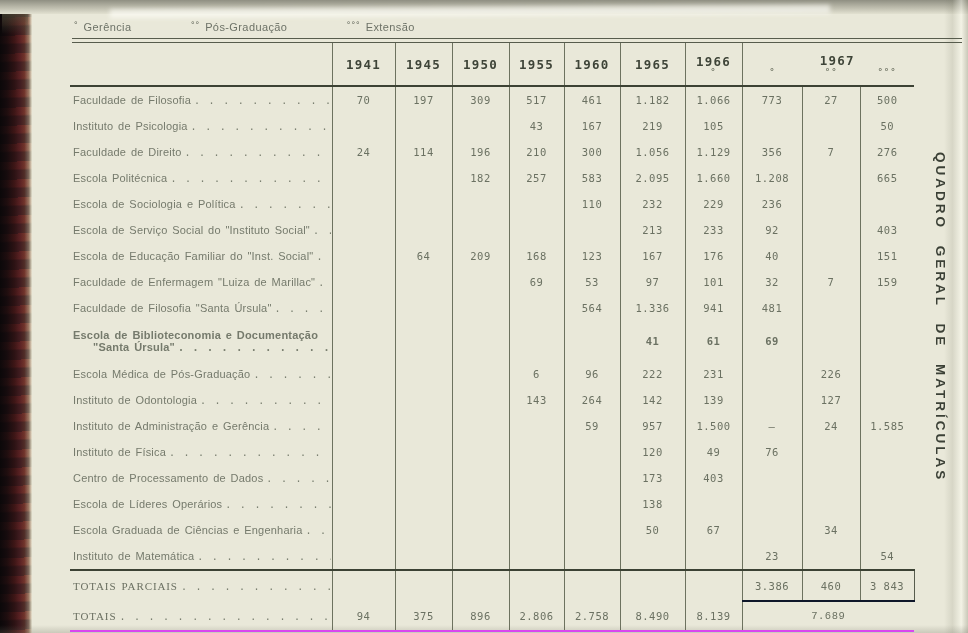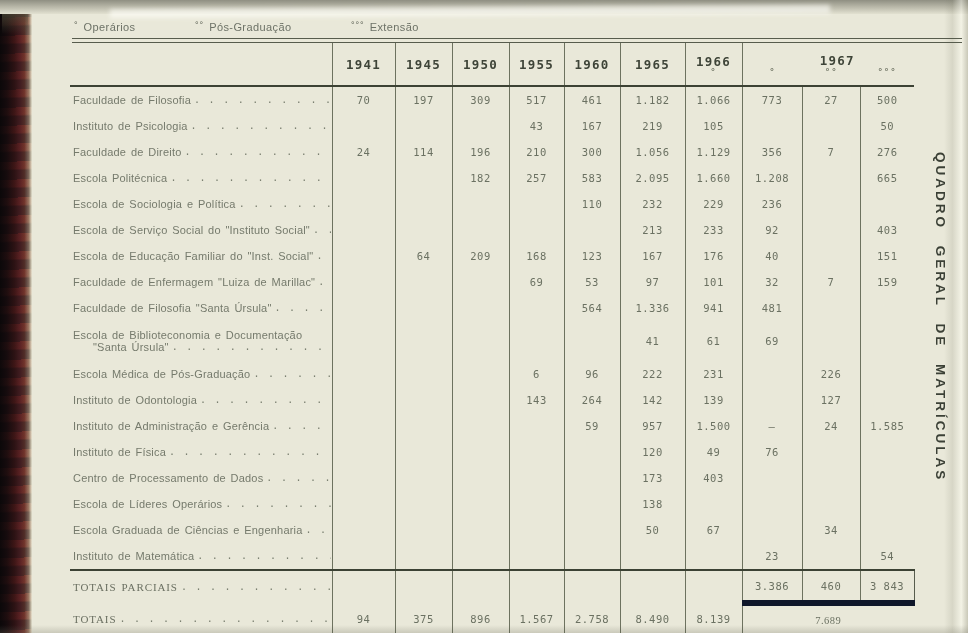--- a/index.html
+++ b/index.html
@@ -40,51 +40,51 @@
   .yr{font-family:"DejaVu Sans Mono",monospace;font-weight:bold;font-size:12.5px;
       color:#3e4438;letter-spacing:1.2px;text-align:center;}
   .vline{border-left:1px solid rgba(78,84,64,.8);}
   .mark-sub{display:block;font-size:9px;line-height:6px;color:#555b4b;letter-spacing:1px;font-weight:normal;}
   .y67{display:block;transform:translateX(9px);}
   .marks67{display:flex;margin-top:1px;}
   .marks67 span{font-size:9px;line-height:7px;color:#555b4b;letter-spacing:1px;font-weight:normal;text-align:center;}
   .m67a{width:60px;}.m67b{width:58px;}.m67c{width:54px;}
 
   tbody td{height:26px;vertical-align:middle;}
-  tr.tall td{height:40px;}
+  tr.tall td{height:40px;font-weight:bold;}
   .label-cell{padding:0 1px 0 3px;color:#757a6c;font-size:11px;letter-spacing:.2px;word-spacing:1.5px;}
-  .lab-line{display:flex;align-items:flex-start;white-space:nowrap;overflow:hidden;}
+  .lab-line{display:flex;align-items:flex-end;white-space:nowrap;overflow:hidden;}
   .lab-line.indent{padding-left:20px;}
   .leader{flex:1;overflow:hidden;white-space:nowrap;color:#7b8071;
     font-family:"DejaVu Sans Mono",monospace;font-size:10px;letter-spacing:.5px;padding-left:3px;}
   .num{text-align:center;font-family:"DejaVu Sans Mono",monospace;font-size:10.5px;
     color:#6b7162;letter-spacing:.5px;}
   tr.totals-parciais td{border-top:2px solid #3c4234;height:29px;}
-  tr.totals-parciais td.c67{border-bottom:6px solid #0f172a;}
+  tr.totals-parciais td.c67{border-bottom:2px solid #0f172a;}
   tr.totals-parciais td.c67-last{border-right:1px solid #575c4d;text-align:center;}
   tr.totals td{height:28px;border-bottom:2px solid #d946ef;}
   .tot-label{letter-spacing:.9px;color:#6b7062;font-family:Liberation Serif, serif;}
-  .span67{text-align:center;font-family:Liberation Serif, serif;font-size:10.5px;color:#6b7162;letter-spacing:.5px;}
+  .span67{text-align:center;font-family:Liberation Mono, monospace;font-size:10.5px;color:#6b7162;letter-spacing:.5px;}
 
   
   .side-title{position:absolute;right:20px;top:152px;height:400px;
     writing-mode:vertical-rl;font-weight:bold;font-size:13.5px;
     letter-spacing:3px;word-spacing:9px;color:#3b4036;white-space:nowrap;}
 </style>
 </head>
 <body>
 
 <div class="binding"></div>
 <div class="top-band"></div>
 <div class="top-glare"></div>
 <div class="right-edge"></div>
 <div class="bottom-shade"></div>
 
 <div class="legend">
-  <span class="legend-item"><span class="legend-mark">°</span><span>Operários</span></span>
+  <span class="legend-item"><span class="legend-mark">°</span><span>Gerência</span></span>
   <span class="legend-item"><span class="legend-mark">°°</span><span>Pós-Graduação</span></span>
   <span class="legend-item"><span class="legend-mark">°°°</span><span>Extensão</span></span>
 </div>
 <div class="legend-rule"></div>
 
 <div class="table-wrap">
 <table>
   <colgroup>
     <col style="width:262px">
         <col style="width:63px">
@@ -469,21 +469,21 @@
     <tr class="totals">
       <td class="label-cell">
         <div class="lab-line">
               <span class="tot-label">TOTAIS</span>
               <span class="leader">. . . . . . . . . . . . . . . . . . . . . . . . . . . . . . . . . . . . . . . .</span>
             </div>
       </td>
       <td class="num vline">94</td>
       <td class="num vline">375</td>
       <td class="num vline">896</td>
-      <td class="num vline">1.567</td>
+      <td class="num vline">2.806</td>
       <td class="num vline">2.758</td>
       <td class="num vline">8.490</td>
       <td class="num vline">8.139</td>
       <td class="span67 vline" colspan="3">7.689</td>
     </tr>
   </tfoot>
 </table>
 </div>
 
 <div class="side-title">QUADRO GERAL DE MATRÍCULAS</div>

